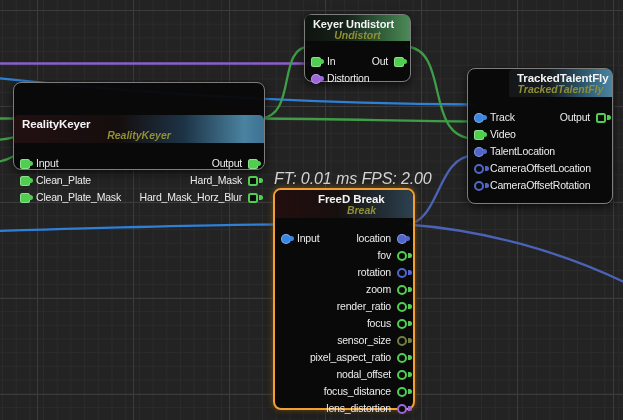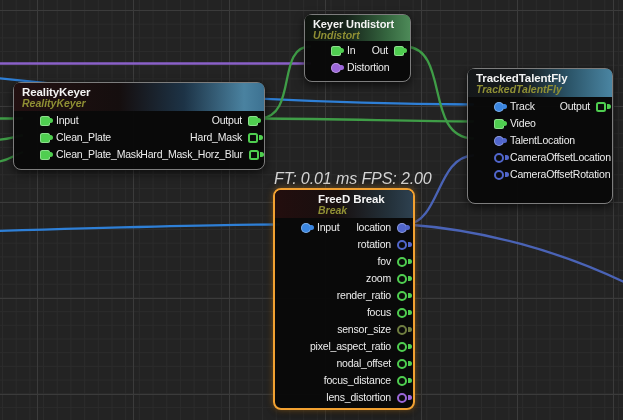--- a/index.html
+++ b/index.html
@@ -33,28 +33,28 @@
     border:2px solid #f2a131;
     border-radius:8px;
     box-shadow:0 0 7px rgba(242,161,49,.45), 0 3px 10px rgba(0,0,0,.6);
   }
   .hdr{
     border-radius:5px 5px 0 0;overflow:hidden;
     padding:3px 8px 3px;box-sizing:border-box;height:28px;
   }
   .node.selected .hdr{border-radius:6px 6px 0 0;}
   .hdr .ttl{font-size:11.5px;font-weight:700;color:#f4f4f4;letter-spacing:-.1px;line-height:12px;white-space:nowrap;}
-  .hdr .sub{font-size:10.5px;font-weight:700;font-style:italic;color:#8f8f34;line-height:11px;white-space:nowrap;}
-  .hdr-rk{background:linear-gradient(90deg,#221011 0%,#150e0e 42%,#1d3346 68%,#4a82a0 92%,#3d7292 100%);}
+  .hdr .sub{font-size:10.5px;font-weight:700;font-style:italic;color:#8f8f34;line-height:11px;white-space:nowrap;text-align:center;}
+  .hdr-rk{background:linear-gradient(90deg,#221011 0%,#150e0e 42%,#1d3346 68%,#4a82a0 92%,#3d7292 100%);margin-top:32px;}
   .hdr-ku{background:linear-gradient(90deg,#0f140f 0%,#16231a 40%,#35663f 78%,#4d8a58 100%);}
-  .hdr-tt{background:linear-gradient(90deg,#141719 0%,#171b1e 38%,#2b5468 70%,#4a85a2 100%);}
+  .hdr-tt{background:linear-gradient(90deg,#141719 0%,#171b1e 38%,#2b5468 70%,#4a85a2 100%);margin-left:41px;}
   .hdr-fb{background:linear-gradient(90deg,#230e0e 0%,#170f0f 45%,#233039 82%,#2e4150 100%);padding-left:43px;}
   .hdr-ku .ttl{font-size:11px;}
 
-  .rows{padding-top:1px;margin-left:20px;}
+  .rows{padding-top:12px;}
   .row{
     display:flex;align-items:center;justify-content:space-between;
     height:17px;padding:0 6px;overflow:visible;
   }
   .row.only-out{justify-content:flex-end;}
   .row.only-in{justify-content:flex-start;}
   .pgrp{display:flex;align-items:center;gap:6px;min-width:0;}
   .plabel{font-size:10.5px;color:#ececec;letter-spacing:-.2px;white-space:nowrap;line-height:17px;}
 
   .pin{width:10px;height:10px;flex:none;position:relative;box-sizing:border-box;}
@@ -216,32 +216,32 @@
           <span class="pin circ filled c-blue"></span>
           <span class="plabel">Input</span>
         </span>
       <span class="pgrp">
           <span class="plabel">location</span>
           <span class="pin circ filled c-indigo"></span>
         </span>
     </div>
     <div class="row only-out">
       <span class="pgrp">
+          <span class="plabel">fov</span>
+          <span class="pin circ hollow c-green"></span>
+        </span>
+    </div>
+    <div class="row only-out">
+      <span class="pgrp">
           <span class="plabel">rotation</span>
           <span class="pin circ hollow c-indigo"></span>
         </span>
     </div>
     <div class="row only-out">
       <span class="pgrp">
-          <span class="plabel">fov</span>
-          <span class="pin circ hollow c-green"></span>
-        </span>
-    </div>
-    <div class="row only-out">
-      <span class="pgrp">
           <span class="plabel">zoom</span>
           <span class="pin circ hollow c-green"></span>
         </span>
     </div>
     <div class="row only-out">
       <span class="pgrp">
           <span class="plabel">render_ratio</span>
           <span class="pin circ hollow c-green"></span>
         </span>
     </div>

